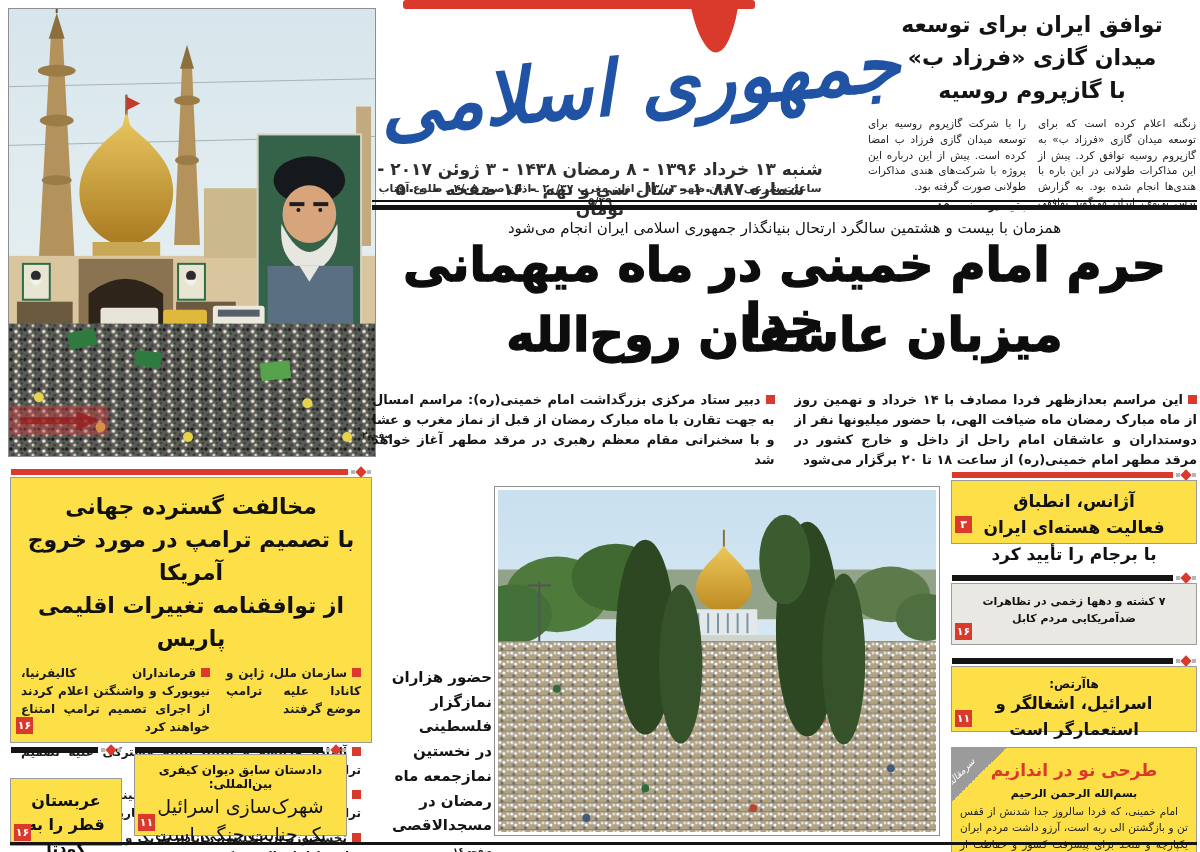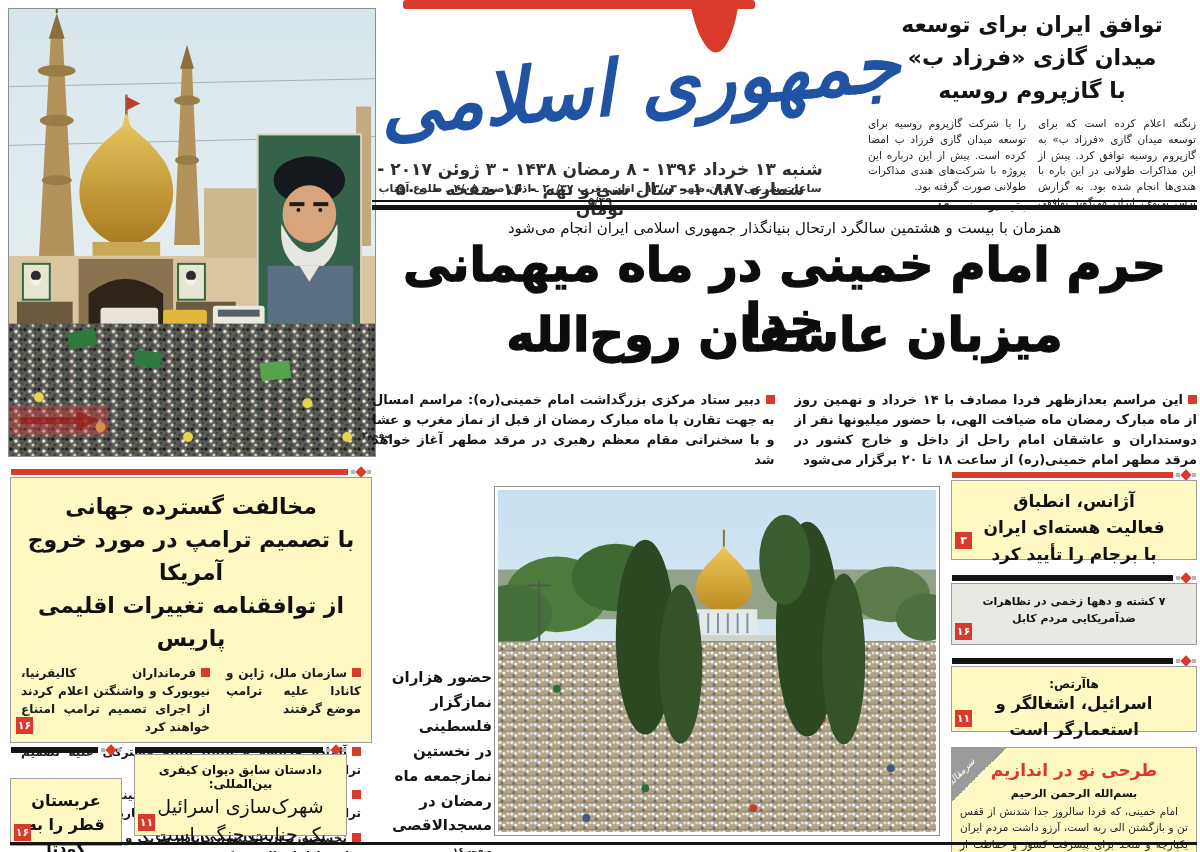--- a/index.html
+++ b/index.html
@@ -30,21 +30,21 @@
   .kicker{position:absolute;left:372px;top:219px;width:825px;text-align:center;
           font-size:15px;font-weight:normal;color:#101010;}
   .headline{position:absolute;left:372px;width:825px;text-align:center;font-weight:bold;
           color:#0d0d0d;font-size:48px;-webkit-text-stroke:1.3px #0d0d0d;letter-spacing:0;}
   .lead-bullets{position:absolute;left:372px;top:390px;width:825px;display:flex;gap:20px;
           font-size:13px;font-weight:bold;line-height:1.55;text-align:justify;color:#161616;}
   .lead-bullets p{margin:0;flex:1;}
   .rsq{display:inline-block;width:9px;height:9px;background:#d93a2b;margin-left:5px;}
   .tiny-ref{position:absolute;font-size:8.5px;font-weight:bold;color:#222;}
   
-  .nbox{position:absolute;border:1px solid #9c9c9c;background:#fef9c3;box-sizing:border-box;}
+  .nbox{position:absolute;border:1px solid #9c9c9c;background:#fde047;box-sizing:border-box;}
   .topbar{position:absolute;display:flex;align-items:center;direction:ltr;height:10px;}
   .topbar .bar{flex:1;height:6px;background:#d93a2b;}
   .topbar.black .bar{background:#141414;}
   .orn{display:flex;align-items:center;gap:2px;margin-left:3px;}
   .osq{width:4px;height:4px;background:#b5b5b5;display:block;}
   .odi{width:8px;height:8px;background:#d93a2b;transform:rotate(45deg);display:block;}
   .badge{position:absolute;left:3px;bottom:4px;width:17px;height:17px;background:#d93a2b;
          color:#fff;font-size:11px;font-weight:bold;display:flex;align-items:center;
          justify-content:center;}
   .climate h3{margin:12px 8px 0;font-size:22px;line-height:1.5;text-align:center;
@@ -351,21 +351,21 @@
   </div>
 
   <div class="topbar" style="left:952px;top:470px;width:244px">
     <div class="bar"></div>
     <span class="orn">
         <i class="osq"></i>
         <i class="odi"></i>
         <i class="osq"></i>
       </span>
   </div>
-  <div class="nbox" style="left:951px;top:480px;width:246px;height:80px">
+  <div class="nbox" style="left:951px;top:480px;width:246px;height:64px">
     <div class="rcol-head">آژانس، انطباق
 فعالیت هسته‌ای ایران
 با برجام را تأیید کرد</div>
     <span class="badge" style="bottom:10px">۳</span>
   </div>
 
   <div class="topbar black" style="left:952px;top:573px;width:244px">
     <div class="bar"></div>
     <span class="orn">
         <i class="osq"></i>

